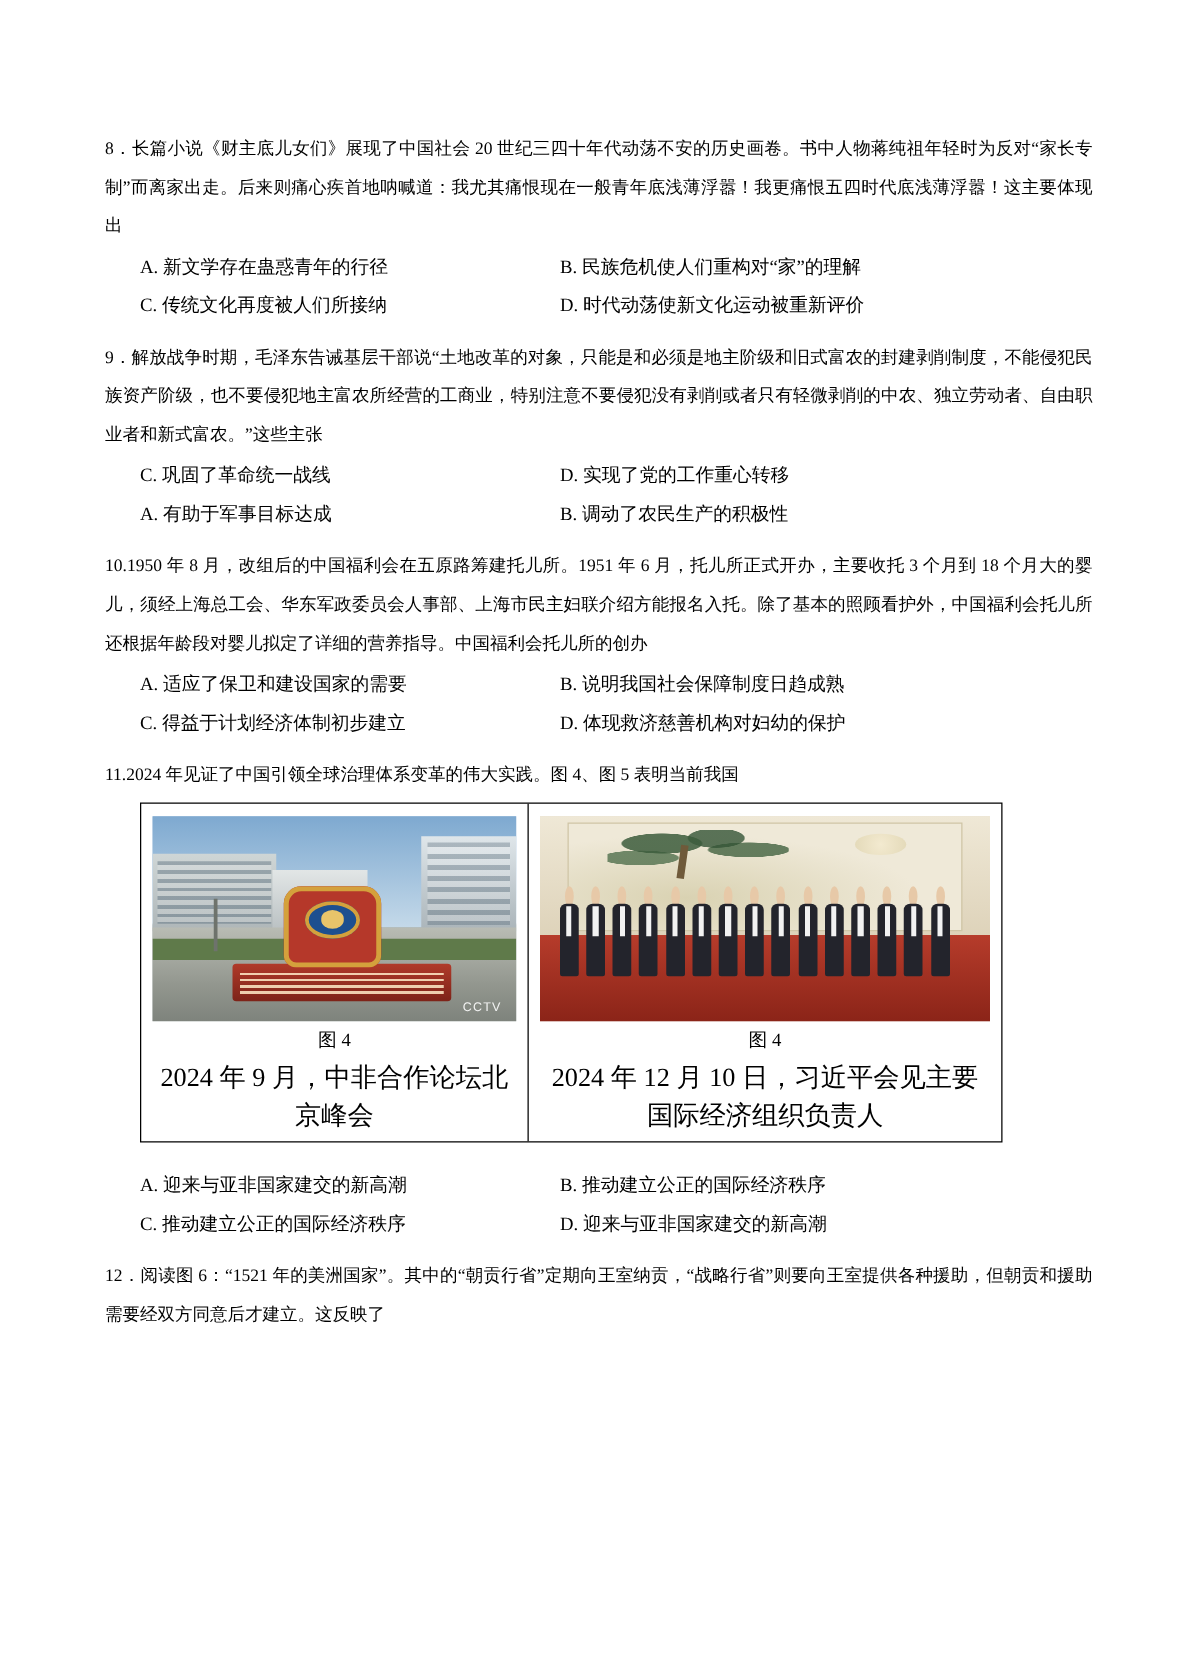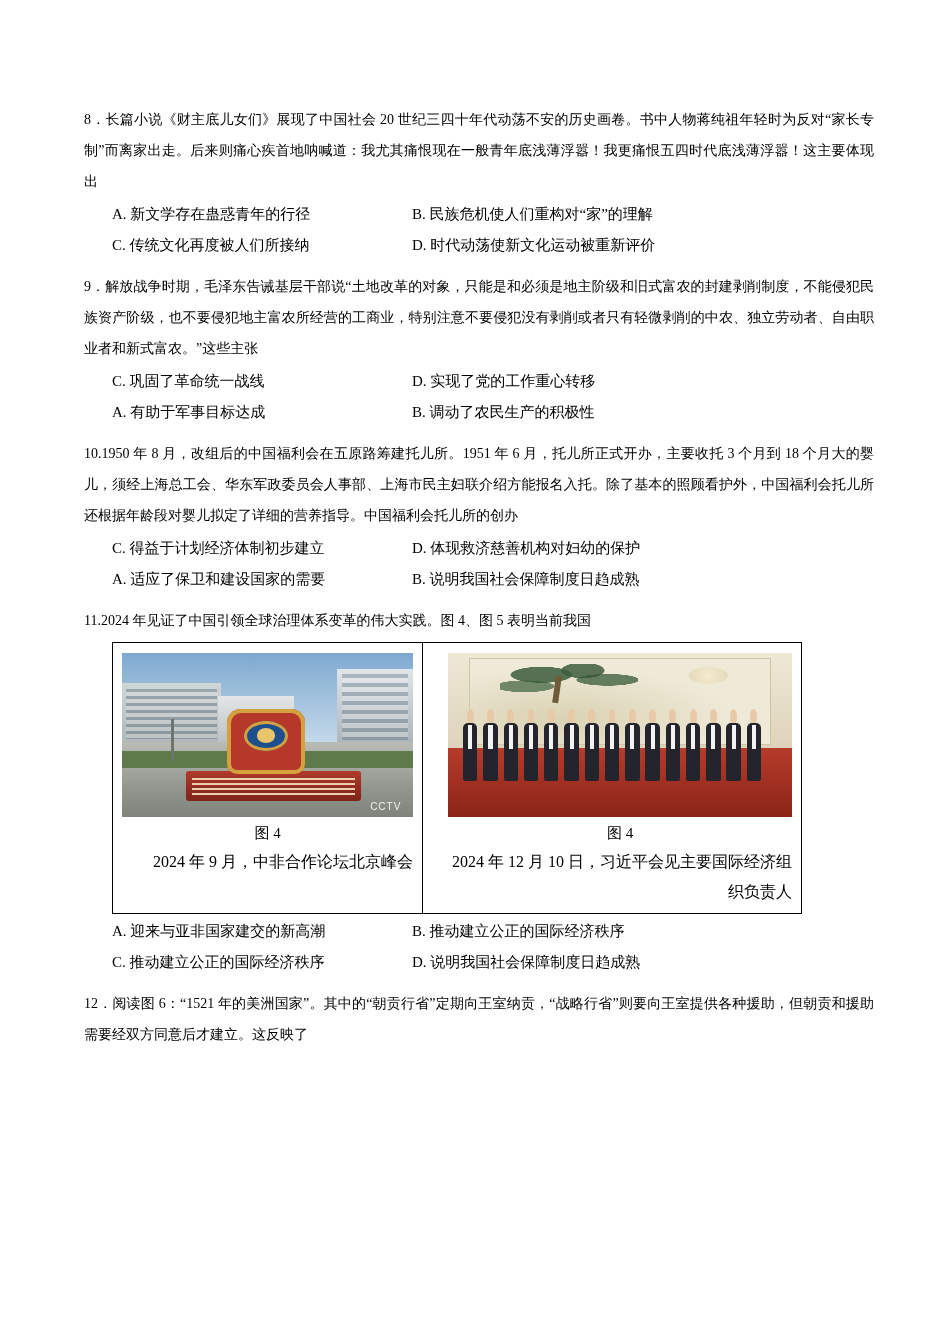--- a/index.html
+++ b/index.html
@@ -43,29 +43,28 @@
   .opts {
     margin-top: 2px;
   }
   .opt-row {
     display: flex;
     font-size: 15px;
     line-height: 31px;
     padding-left: 28px;
   }
   .opt-a { width: 300px; flex: 0 0 300px; }
-  .opt-b { flex: 1; }
+  .opt-b { flex: 1; margin-left: 36px; }
   
   .fig-block {
-    margin: 6px 0 2px 28px;
+    margin: 6px 0 20px 28px;
     width: 690px;
     border: 1px solid #000;
     display: flex;
     box-sizing: border-box;
-    gap: 16px;
   }
   .fig-cell {
     box-sizing: border-box;
     padding: 10px 9px 6px 9px;
   }
   .fig-cell.left {
     width: 310px;
     flex: 0 0 310px;
     border-right: 1px solid #000;
   }
@@ -79,23 +78,23 @@
     overflow: hidden;
     border: 0;
   }
   .fig-cap {
     text-align: center;
     font-size: 15px;
     line-height: 28px;
     margin-top: 2px;
   }
   .fig-desc {
-    font-size: 16px;
+    font-size: 21px;
     line-height: 30px;
-    text-align: right;
+    text-align: center;
   }
 
   
   .photo4 {
     background: linear-gradient(to bottom, #93b6d8 0%, #b9d2e6 38%, #cfe0ec 52%, #9aa39f 53%, #8d9691 100%);
   }
   .p4-sky { position:absolute; left:0; top:0; right:0; height:54%;
     background: linear-gradient(to bottom,#7ea9d0,#c4d9e9); }
   .p4-bldg-l { position:absolute; left:0; top:18%; width:34%; height:38%;
     background: linear-gradient(to bottom,#cfd6d6,#aeb6b8); }
@@ -195,26 +194,26 @@
         </div>
       </div>
     </div>
 
     <div class="q">
       <div class="q-body">
         <span class="q-num">10.</span><span>1950 年 8 月，改组后的中国福利会在五原路筹建托儿所。1951 年 6 月，托儿所正式开办，主要收托 3 个月到 18 个月大的婴儿，须经上海总工会、华东军政委员会人事部、上海市民主妇联介绍方能报名入托。除了基本的照顾看护外，中国福利会托儿所还根据年龄段对婴儿拟定了详细的营养指导。中国福利会托儿所的创办</span>
       </div>
       <div class="opts">
         <div class="opt-row">
+          <div class="opt-a">A. 适应了保卫和建设国家的需要</div>
+          <div class="opt-b">B. 说明我国社会保障制度日趋成熟</div>
+        </div>
+        <div class="opt-row">
           <div class="opt-a">C. 得益于计划经济体制初步建立</div>
           <div class="opt-b">D. 体现救济慈善机构对妇幼的保护</div>
-        </div>
-        <div class="opt-row">
-          <div class="opt-a">A. 适应了保卫和建设国家的需要</div>
-          <div class="opt-b">B. 说明我国社会保障制度日趋成熟</div>
         </div>
       </div>
     </div>
 
     <div class="q">
       <div class="q-body">
         <span class="q-num">11.</span><span>2024 年见证了中国引领全球治理体系变革的伟大实践。图 4、图 5 表明当前我国</span>
       </div>
 
       <div class="fig-block">
@@ -327,21 +326,21 @@
         </div>
       </div>
 
       <div class="opts">
         <div class="opt-row">
           <div class="opt-a">A. 迎来与亚非国家建交的新高潮</div>
           <div class="opt-b">B. 推动建立公正的国际经济秩序</div>
         </div>
         <div class="opt-row">
           <div class="opt-a">C. 推动建立公正的国际经济秩序</div>
-          <div class="opt-b">D. 说明我国社会保障制度日趋成熟</div>
+          <div class="opt-b">D. 迎来与亚非国家建交的新高潮</div>
         </div>
       </div>
     </div>
 
     <div class="q">
       <div class="q-body">
         <span class="q-num">12．</span><span>阅读图 6：“1521 年的美洲国家”。其中的“朝贡行省”定期向王室纳贡，“战略行省”则要向王室提供各种援助，但朝贡和援助需要经双方同意后才建立。这反映了</span>
       </div>
     </div>
 

